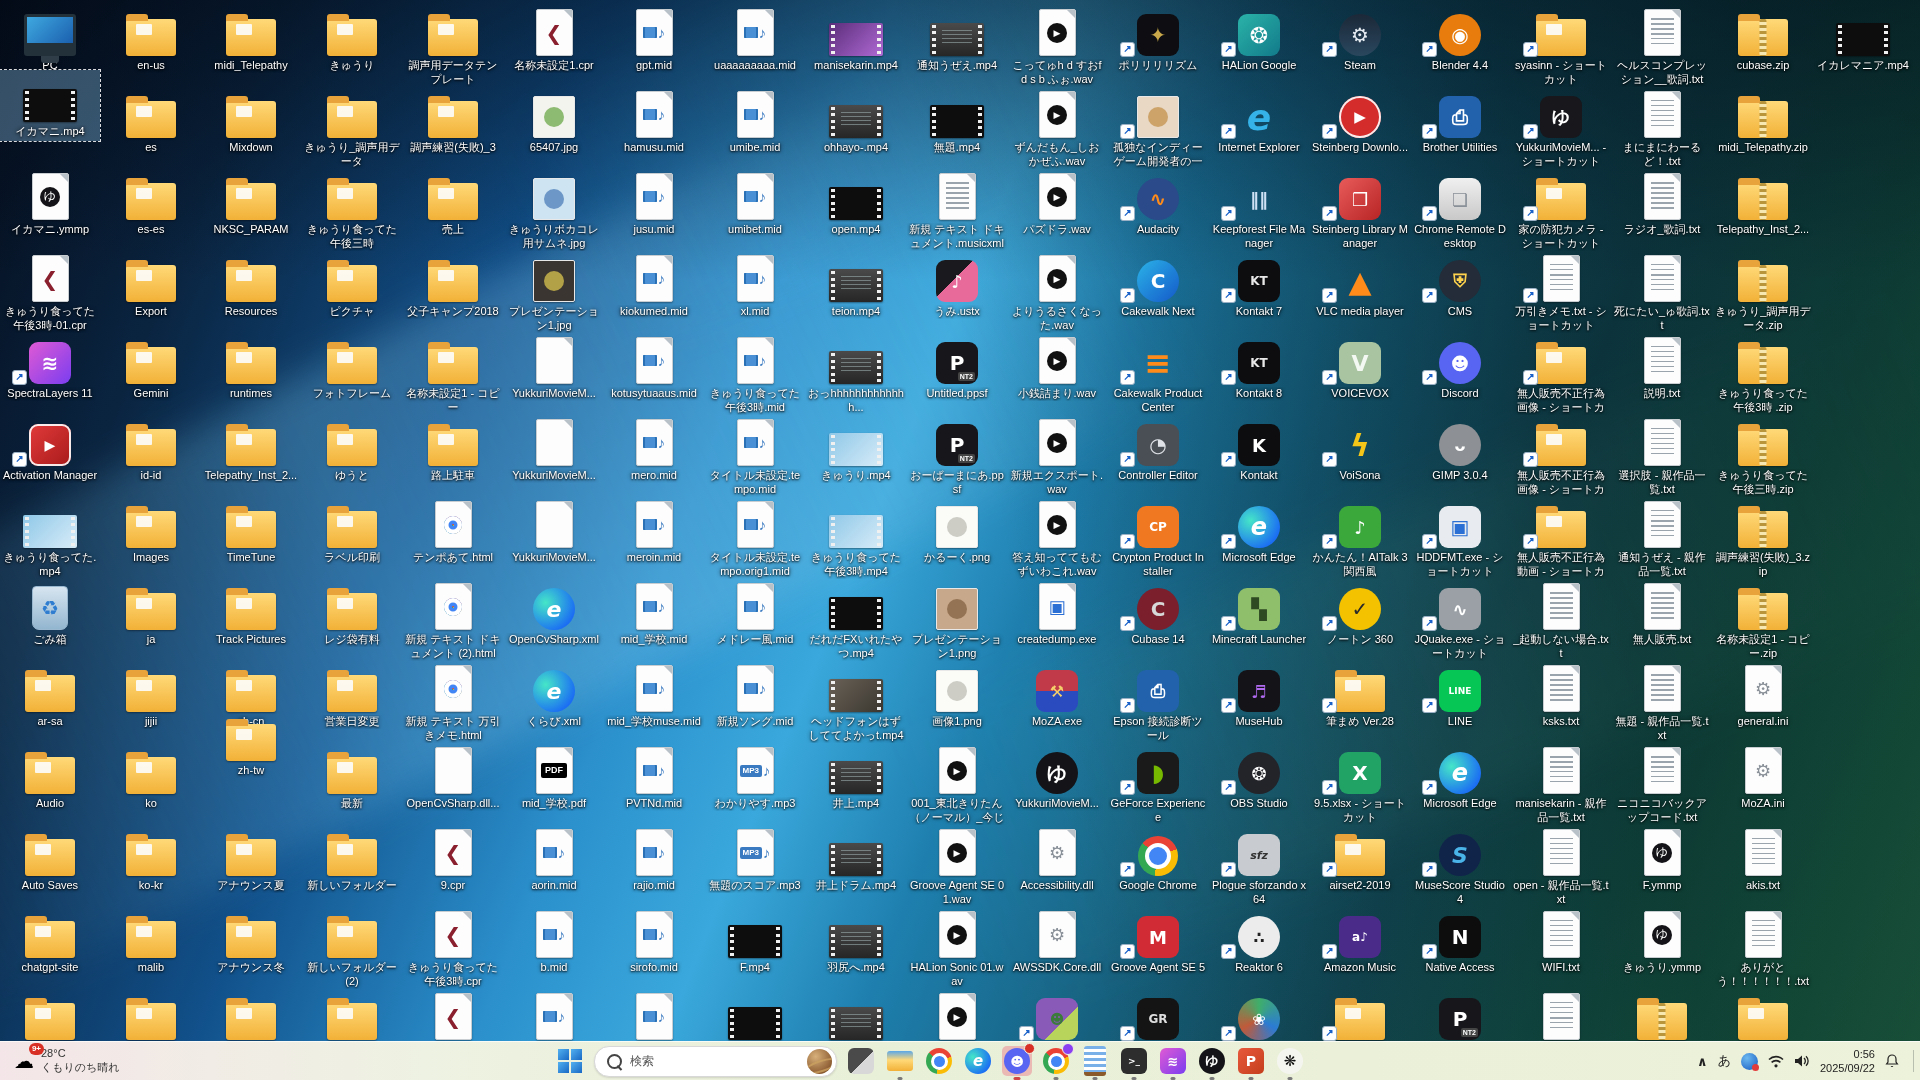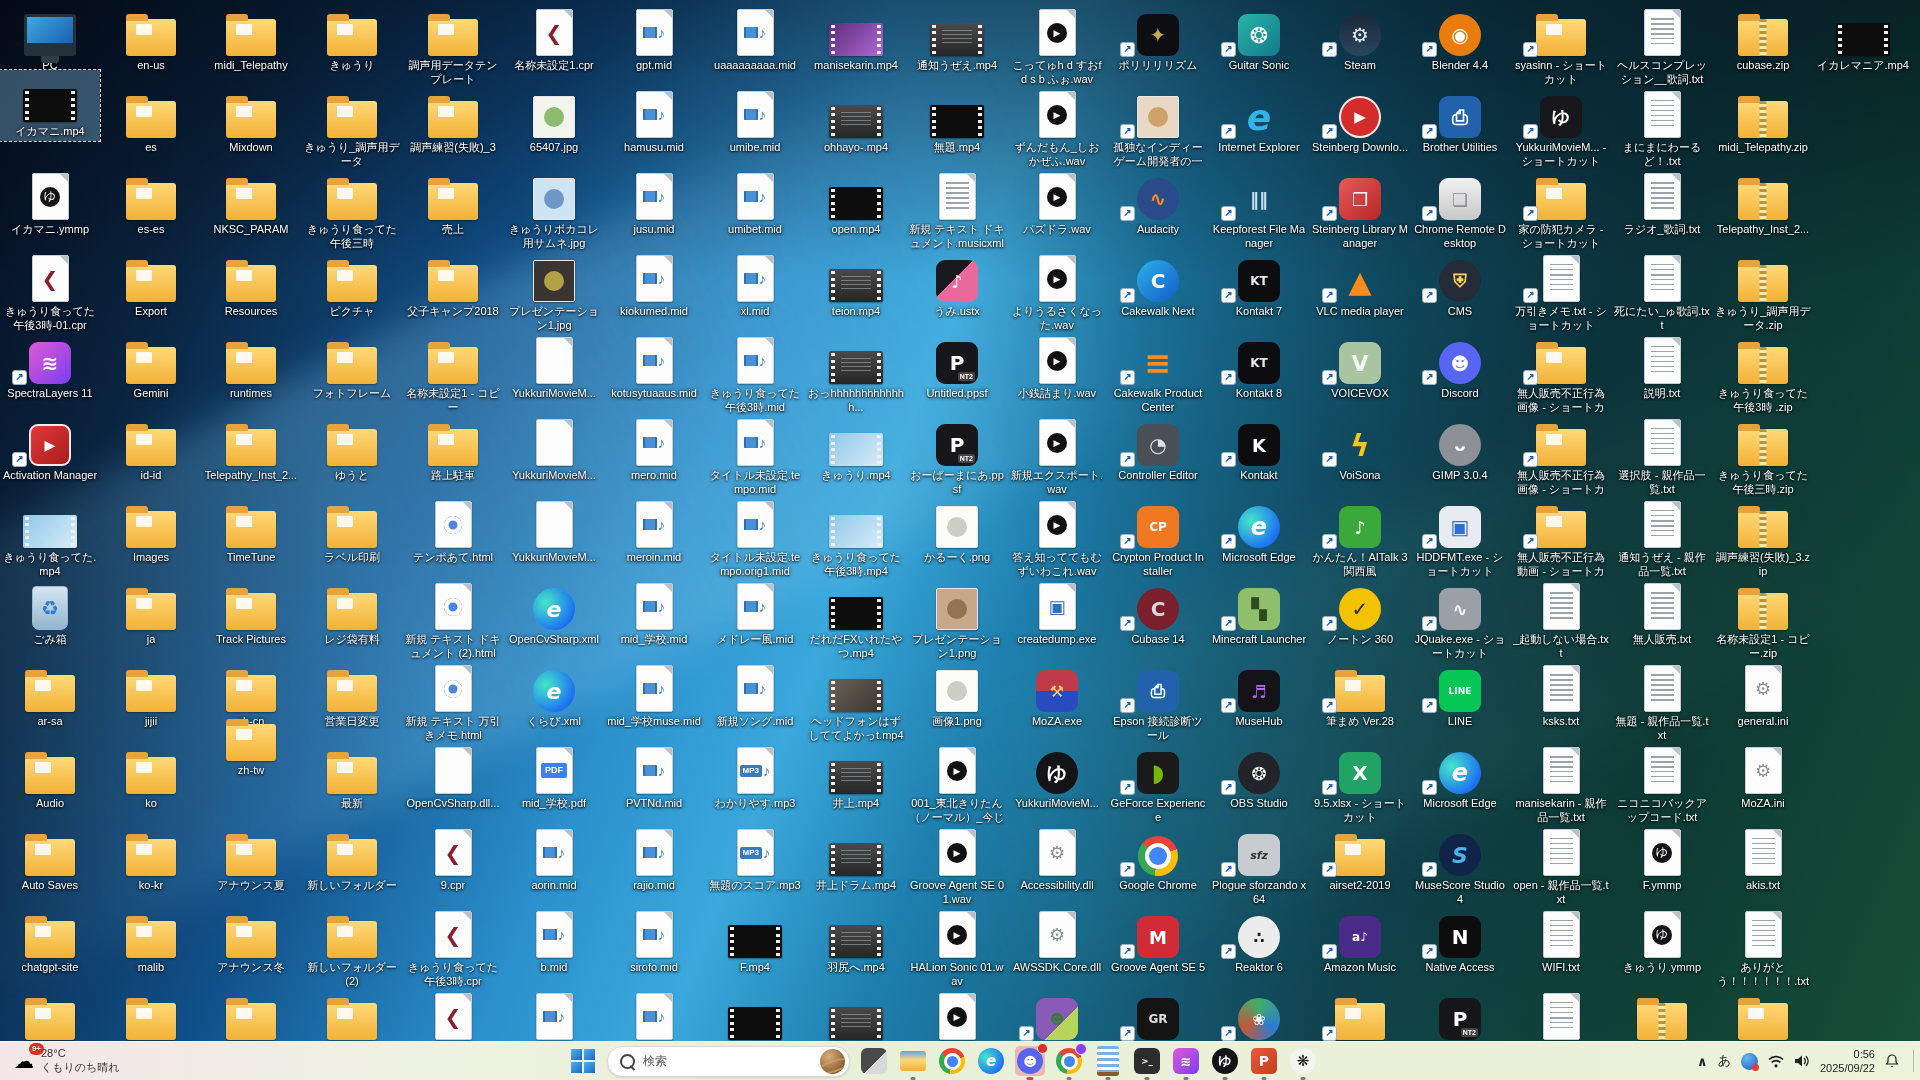--- a/index.html
+++ b/index.html
@@ -33,21 +33,21 @@
   .fdoc{position:absolute;left:10px;top:5px;width:16px;height:11px;background:#fdfdfd;border-radius:1px;opacity:.9;}
   .zipper{position:absolute;left:50%;top:0;bottom:0;width:7px;transform:translateX(-50%);
     background:repeating-linear-gradient(180deg,#b8943a 0 3px,#f7e7b0 3px 6px);border-radius:2px;}
   
   .page{width:35px;height:45px;background:#fdfdfd;border:1px solid #c8cdd2;border-radius:2px;
     position:relative;display:flex;align-items:center;justify-content:center;box-shadow:0 1px 2px rgba(0,0,0,.35);}
   .page:before{content:'';position:absolute;top:0;right:0;border-style:solid;border-width:0 8px 8px 0;
     border-color:transparent #b8c0c8 transparent transparent;}
   .plines{width:23px;height:29px;background:repeating-linear-gradient(180deg,#9aa4ac 0 1.5px,transparent 1.5px 5px);}
   .pgear{font-size:18px;color:#8a9098;}
-  .ppdf{background:#3b82f6;color:#fff;font:bold 9px/1 "Liberation Sans",sans-serif;padding:3px 4px;border-radius:2px;}
+  .ppdf{background:#000000;color:#fff;font:bold 9px/1 "Liberation Sans",sans-serif;padding:3px 4px;border-radius:2px;}
   .pmp3{background:#3a7ac0;color:#fff;font:bold 8px/1 "Liberation Sans",sans-serif;padding:2px 3px;border-radius:2px;}
   .pmid{color:#3a7ac0;font-size:15px;margin-left:1px;}
   .midchip{width:14px;height:11px;background:#4a90d4;border-radius:1px;
     box-shadow:inset 2px 0 0 #2a70b4, inset -2px 0 0 #2a70b4;}
   .wavc{width:20px;height:20px;background:#111;border-radius:50%;color:#fff;font-size:9px;
     display:flex;align-items:center;justify-content:center;}
   .pchrome{width:18px;height:18px;border-radius:50%;
     background:conic-gradient(from -50deg,#ea4335 0 120deg,#fbbc05 120deg 240deg,#34a853 240deg 360deg);
     box-shadow:inset 0 0 0 4.5px #fff, inset 0 0 0 8px #4285f4;}
   .pcpr{color:#8a1f2e;font-size:20px;font-weight:bold;}
@@ -86,21 +86,21 @@
     color:#2e7dd1;font-size:20px;border:1px solid #9ab8d0;}
   
   #taskbar{position:absolute;left:0;right:0;bottom:0;height:38px;
     background:linear-gradient(90deg,#f4e6e8 0%,#eef2e2 22%,#e9f0d8 45%,#eaf1d8 70%,#edf2da 100%);
     border-top:1px solid rgba(255,255,255,.7);display:flex;align-items:center;}
   #weather{display:flex;align-items:center;gap:7px;padding:0 14px;height:100%;}
   #weather-cloud{position:relative;font-size:20px;}
   #weather-badge{position:absolute;top:-6px;right:-10px;background:#d93025;color:#fff;
     font:bold 8px/1 "Liberation Sans",sans-serif;padding:2px 3px;border-radius:7px;}
   .wtxt{font-size:11px;color:#333;line-height:1.25;}
-  #tb-center{position:absolute;left:568px;display:flex;align-items:center;gap:9px;height:100%;}
+  #tb-center{position:absolute;left:555px;display:flex;align-items:center;gap:9px;height:100%;}
   #start-btn{width:30px;height:30px;display:grid;grid-template-columns:11px 11px;grid-gap:2px;
     align-content:center;justify-content:center;border-radius:5px;}
   #start-btn b{width:11px;height:11px;background:linear-gradient(135deg,#53b1f0,#1868c4);}
   #search-box{width:225px;height:29px;background:#fff;border:1px solid #d8d8d8;border-radius:15px;
     display:flex;align-items:center;padding:0 4px 0 12px;gap:8px;box-shadow:0 1px 2px rgba(0,0,0,.12);}
   #search-box .mag{width:11px;height:11px;border:2px solid #444;border-radius:50%;position:relative;flex:0 0 auto;}
   #search-box .mag:after{content:'';position:absolute;left:9px;top:9px;width:6px;height:2px;background:#444;
     transform:rotate(45deg);transform-origin:0 0;}
   #search-text{font-size:12px;color:#555;flex:1;}
   #saturn{width:25px;height:25px;border-radius:50%;position:relative;flex:0 0 auto;
@@ -232,21 +232,21 @@
         <div class="asq" style="background:#0e0e12;color:#c8a84a;font-size:20px">✦</div>
         <b class="scar">↗</b>
       </div>
       <div class="lbl">ポリリリリズム</div>
     </div>
     <div class="cell" style="left: 1209px; top: 4px;">
       <div class="ic">
         <div class="asq" style="background:linear-gradient(135deg,#2ab3a8,#127a8a);color:#fff;font-size:22px">❂</div>
         <b class="scar">↗</b>
       </div>
-      <div class="lbl">Guitar Sonic</div>
+      <div class="lbl">HALion Google</div>
     </div>
     <div class="cell" style="left: 1310px; top: 4px;">
       <div class="ic">
         <div class="asq acirc" style="background:linear-gradient(180deg,#1b2838,#2a475e);color:#e8eef4;font-size:20px">⚙</div>
         <b class="scar">↗</b>
       </div>
       <div class="lbl">Steam</div>
     </div>
     <div class="cell" style="left: 1410px; top: 4px;">
       <div class="ic">

